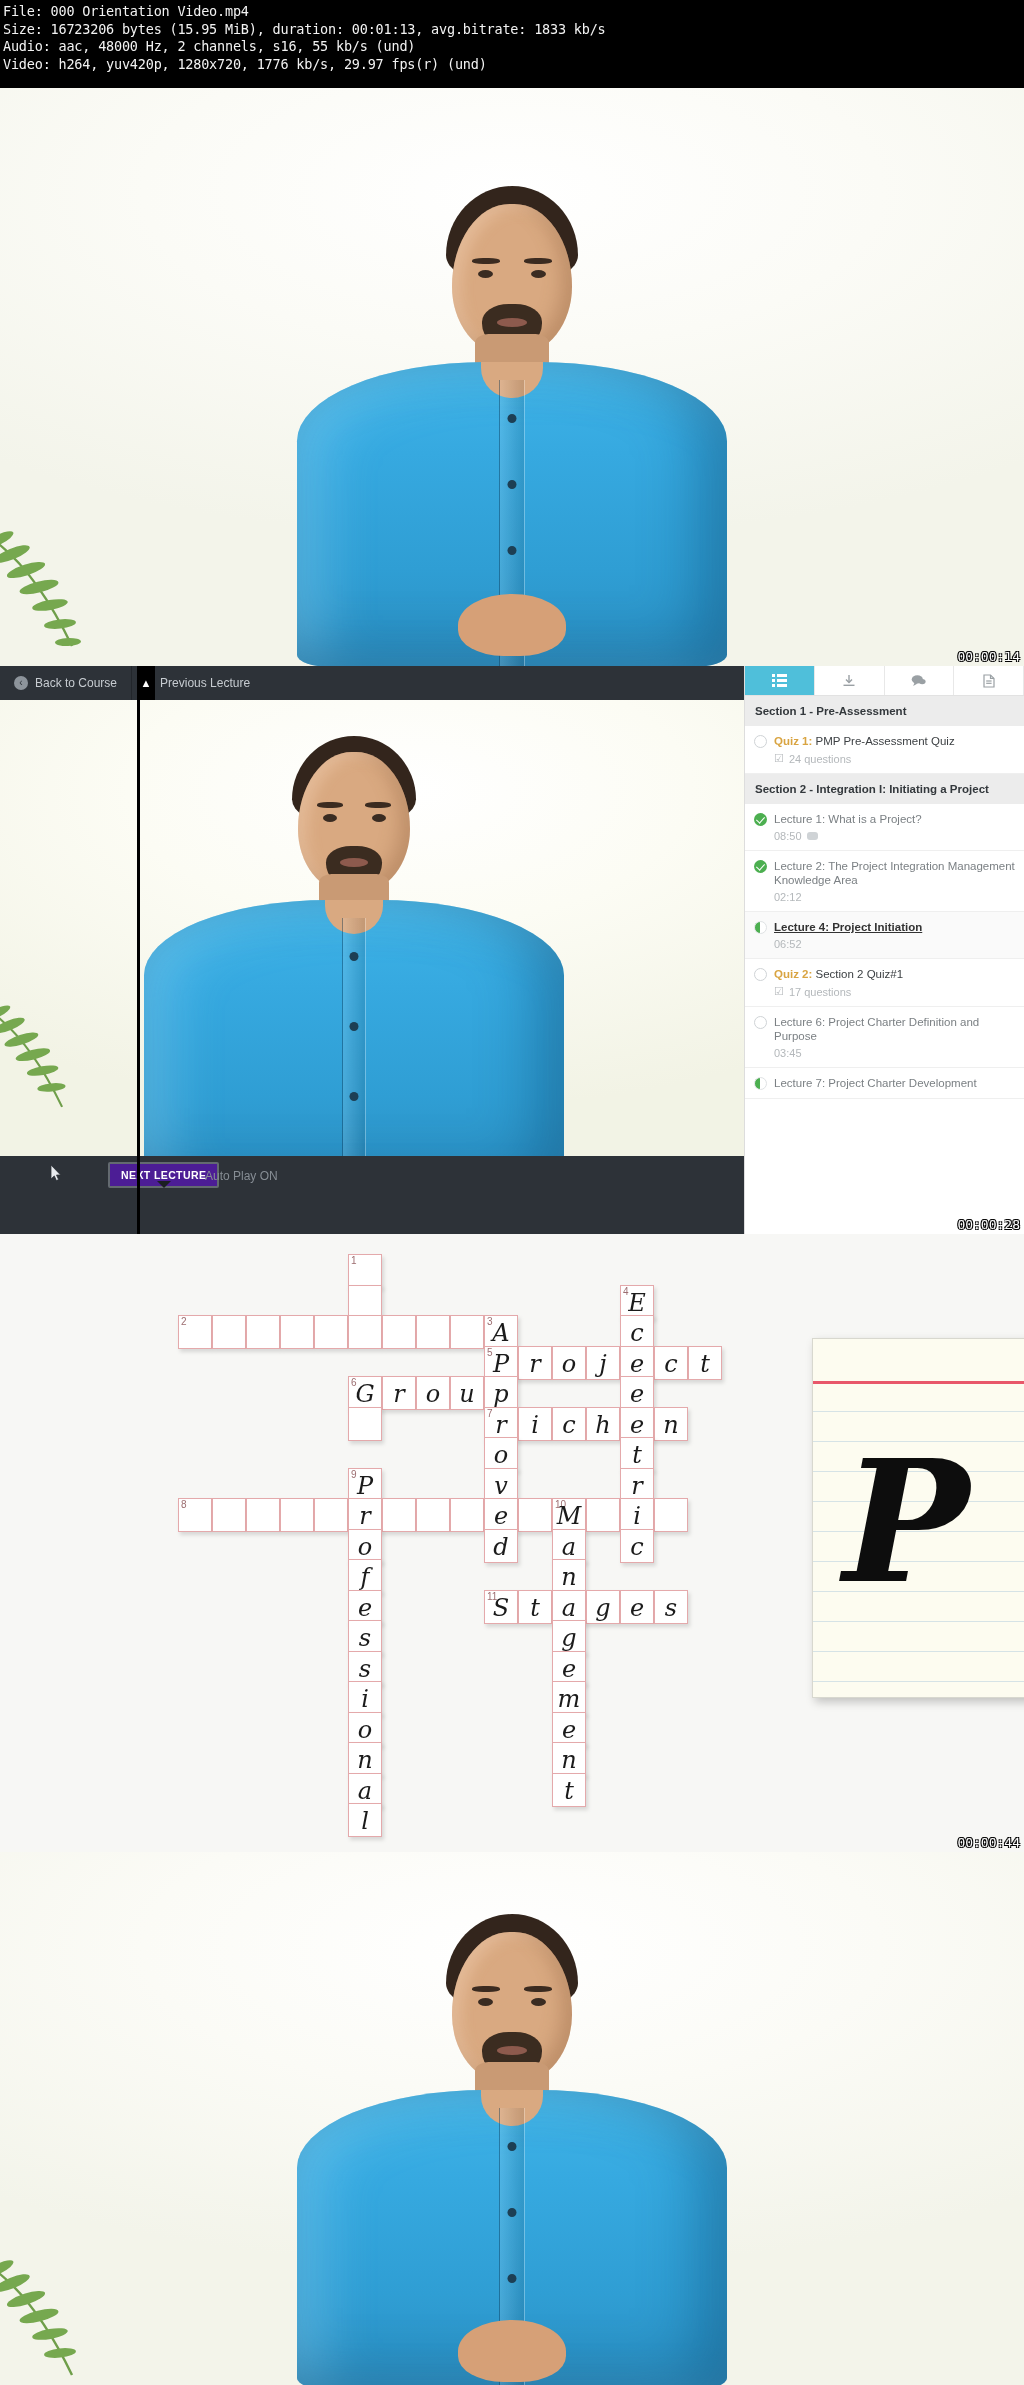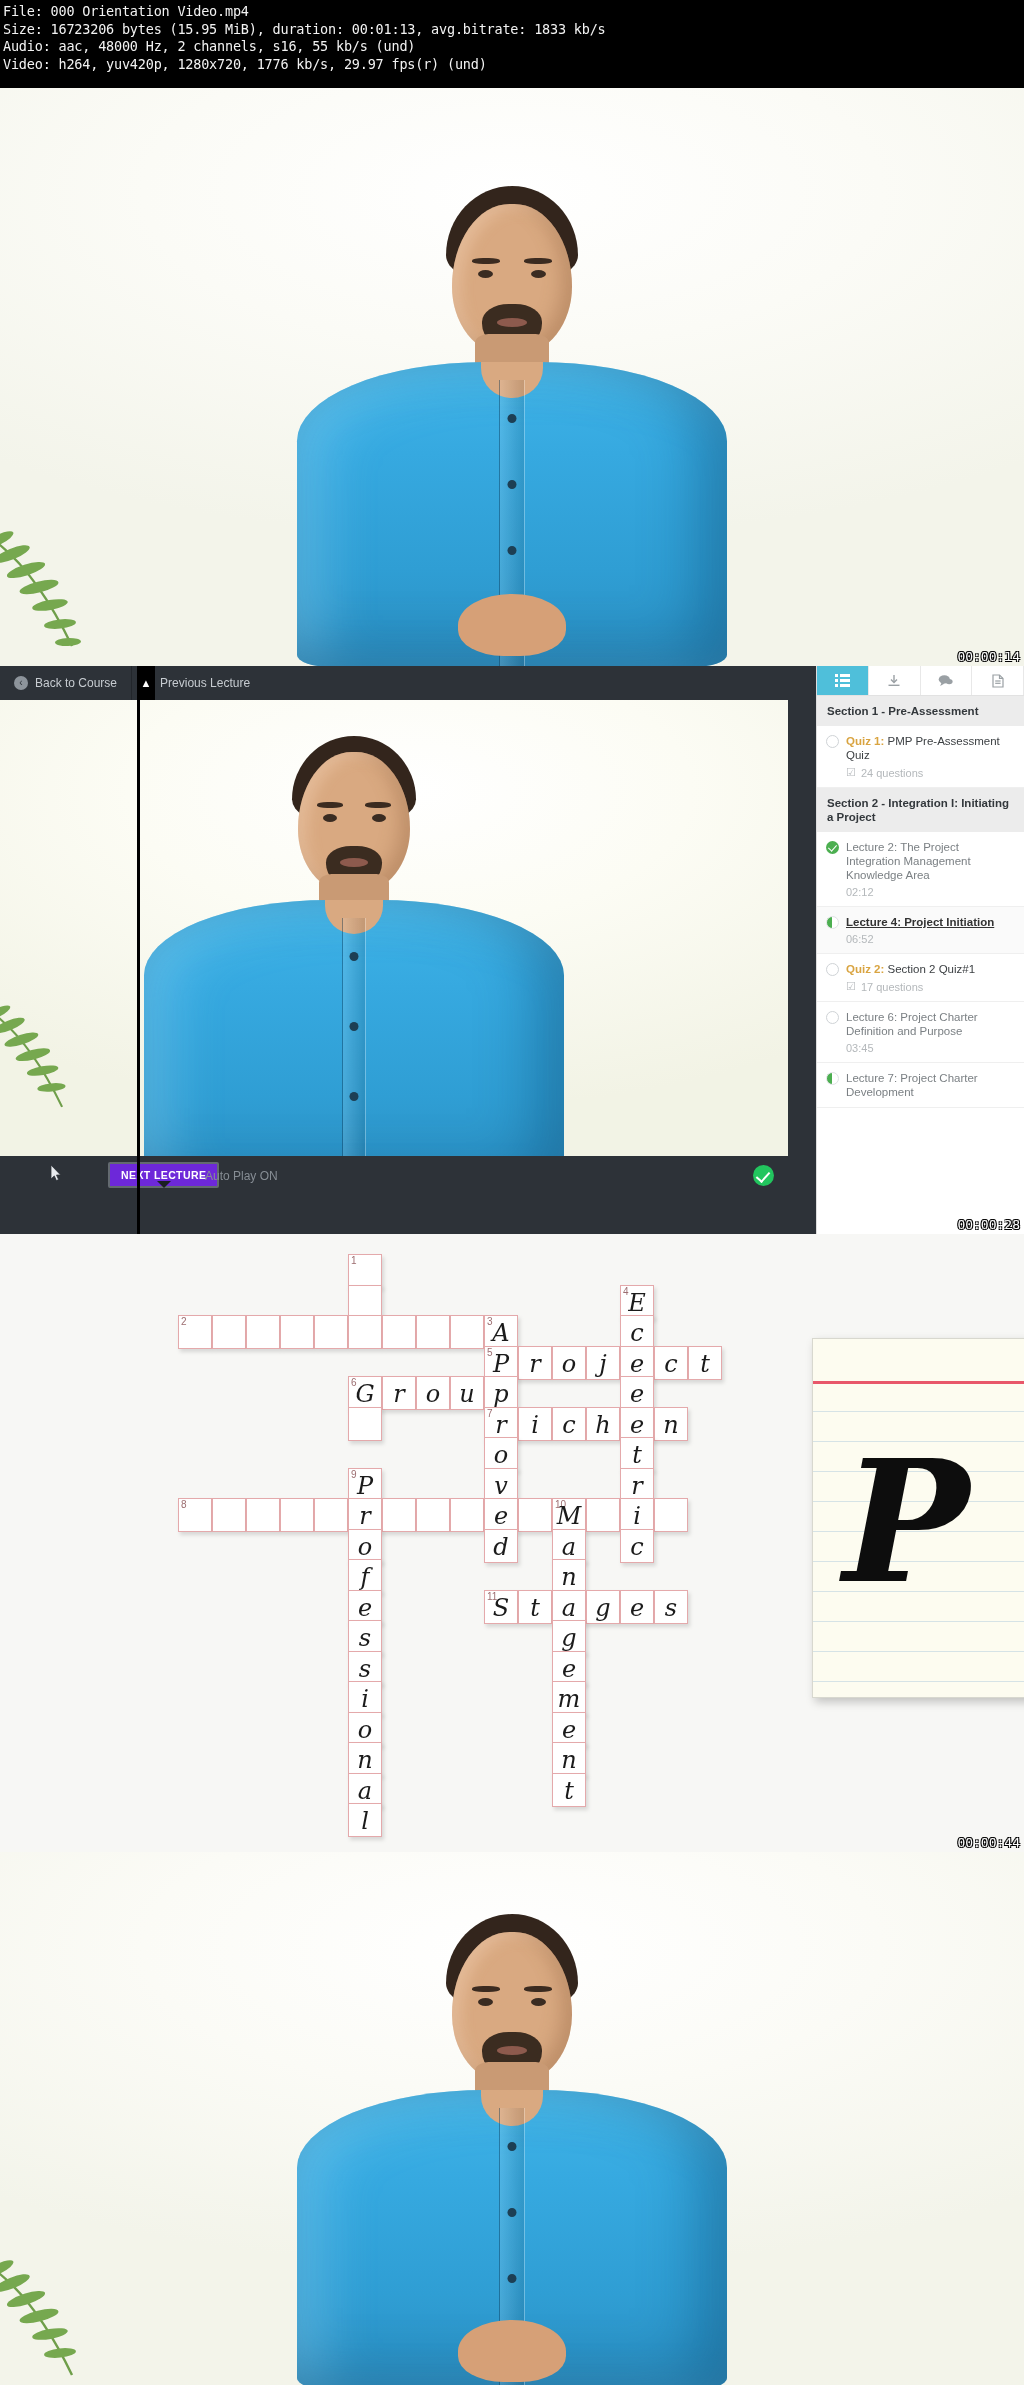--- a/index.html
+++ b/index.html
@@ -109,21 +109,21 @@
     padding:5px 12px; border-radius:3px; margin-right:6px; white-space:nowrap;
   }
   .tb-next { width:34px; display:flex; align-items:center; justify-content:center; color:#9aa1a8; font-size:19px; }
   .circ-icon {
     width:14px; height:14px; border-radius:50%; background:#8d949b; color:#2d3238;
     display:inline-flex; align-items:center; justify-content:center; font-size:10px; line-height:1;
   }
 
   
   .sidebar {
-    position:absolute; right:0; width:208px; background:#fff; z-index:45;
+    position:absolute; right:0; width:280px; background:#fff; z-index:45;
     font-size:11.5px; color:#6d7276; overflow:hidden;
     border-left:1px solid #ddd;
   }
   .sb-tabs { display:flex; height:30px; border-bottom:1px solid #e2e2e2; background:#fff; }
   .sb-tab {
     flex:1; display:flex; align-items:center; justify-content:center;
     border-right:1px solid #e8e8e8; color:#9aa0a4;
   }
   .sb-tab.active { background:#4fbfda; color:#fff; }
   .sb-tab svg { display:block; }
@@ -158,21 +158,21 @@
   .sb-meta .bubble:after{ content:""; position:absolute; left:2px; bottom:-3px; border:3px solid transparent; border-top-color:#cfd3d6; }
 
   
   .botbar {
     position:absolute; left:0; width:1024px; height:40px; background:#2d3238; z-index:40;
     display:flex; align-items:center; color:#868d94; font-size:12px;
   }
   .cursor-arrow { position:absolute; left:50px; top:9px; width:12px; height:16px; }
   .tooltip-next {
     position:absolute; left:108px; top:6px;
-    background:#6d28d9; border:2px solid #636a70; color:#fff;
+    background:#4c1d95; border:2px solid #636a70; color:#fff;
     font-size:10.5px; font-weight:700; letter-spacing:.4px;
     padding:5px 11px; border-radius:2px;
   }
   .tooltip-next:after{
     content:""; position:absolute; left:50%; bottom:-9px; transform:translateX(-50%);
     border:7px solid transparent; border-top-color:#1b1f23;
   }
   .autoplay { position:absolute; left:205px; top:13px; color:#868d94; font-size:12px; }
   .vline { position:absolute; top:0; width:3px; background:#000; z-index:50; }
   .check-green {
@@ -383,20 +383,32 @@
                 <span>24 questions</span>
               </div>
             </div>
           </div>
           <div class="sb-section">Section 2 - Integration I: Initiating a Project</div>
           <div class="sb-row">
             <div class="sb-status">
               <span class="dot-done"></span>
             </div>
             <div class="sb-body">
+              <div class="sb-title">Lecture 1: What is a Project?</div>
+              <div class="sb-meta">
+                <span>08:50</span>
+                <span class="bubble"></span>
+              </div>
+            </div>
+          </div>
+          <div class="sb-row">
+            <div class="sb-status">
+              <span class="dot-done"></span>
+            </div>
+            <div class="sb-body">
               <div class="sb-title">Lecture 2: The Project Integration Management Knowledge Area</div>
               <div class="sb-meta">
                 <span>02:12</span>
               </div>
             </div>
           </div>
           <div class="sb-row current">
             <div class="sb-status">
               <span class="dot-bar"></span>
             </div>

